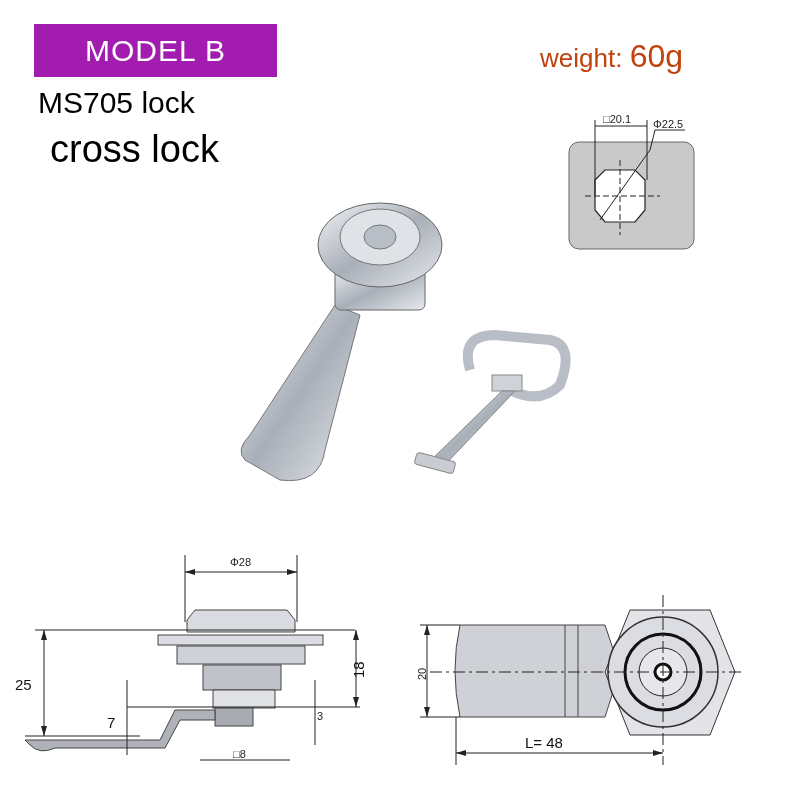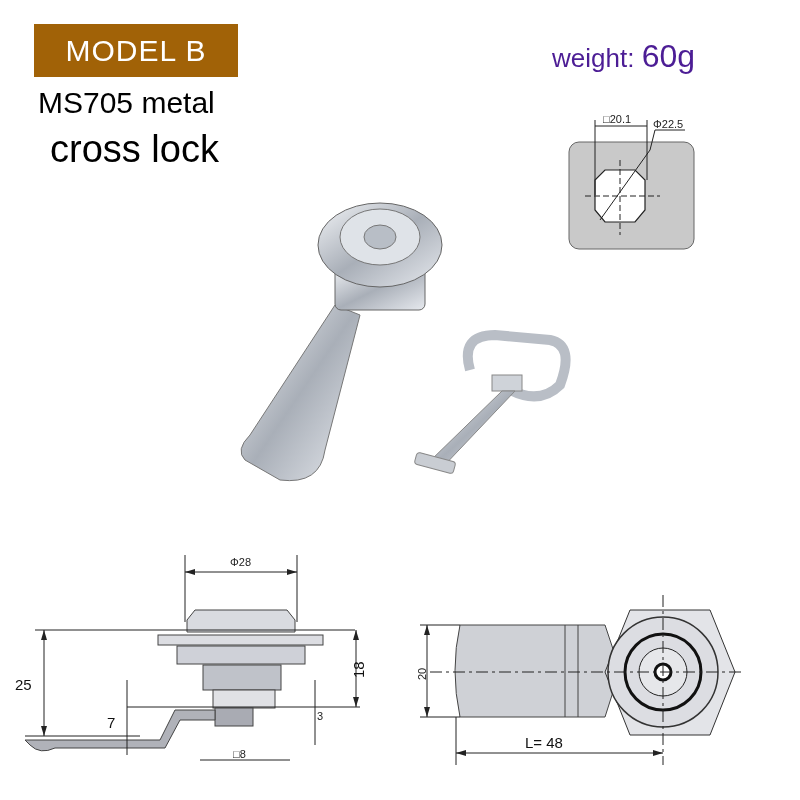--- a/index.html
+++ b/index.html
@@ -1,32 +1,32 @@
 <!DOCTYPE html>
 <html><head>
 <meta charset="utf-8">
 <style>
   html,body{margin:0;padding:0;background:#fff;}
   body{width:800px;height:800px;position:relative;overflow:hidden;font-family:"Liberation Sans",sans-serif;}
-  .badge{position:absolute;left:34px;top:24px;width:204px;height:53px;background:#a16207;color:#fff;font-size:30px;display:flex;align-items:center;justify-content:center;letter-spacing:1px;}
+  .badge{position:absolute;left:34px;top:24px;width:243px;height:53px;background:#a21caf;color:#fff;font-size:30px;display:flex;align-items:center;justify-content:center;letter-spacing:1px;}
   .title1{position:absolute;left:38px;top:86px;font-size:30px;color:#000;}
   .title2{position:absolute;left:50px;top:128px;font-size:38px;color:#000;}
-  .weight{position:absolute;left:552px;top:38px;font-size:26px;color:#4c1d95;}
+  .weight{position:absolute;left:540px;top:38px;font-size:26px;color:#c2410c;}
   .weight .val{font-size:32px;}
   svg{position:absolute;}
   .dim{font-size:11px;fill:#222;font-family:"Liberation Sans",sans-serif;}
   .dimbig{font-size:15px;fill:#111;font-family:"Liberation Sans",sans-serif;}
 </style>
 </head>
 <body>
 
 <div class="badge">
     <span>MODEL B</span>
   </div>
-<div class="title1">MS705 metal</div>
+<div class="title1">MS705 lock</div>
 <div class="title2">cross lock</div>
 <div class="weight"><span>weight:</span> <span class="val">60g</span></div>
 
 <svg style="left:560px;top:110px" width="150" height="145" viewBox="0 0 150 145">
   <rect x="9" y="32" width="125" height="107" rx="10" fill="#c9c9c9" stroke="#666" stroke-width="1"></rect>
   <polygon points="45,60 75,60 85,70 85,100 75,112 45,112 35,100 35,70" fill="#fff" stroke="#222" stroke-width="1.2"></polygon>
   <line x1="35" y1="10" x2="35" y2="85" stroke="#222"></line>
   <line x1="87" y1="10" x2="87" y2="70" stroke="#222"></line>
   <line x1="35" y1="16" x2="87" y2="16" stroke="#222"></line>
   <line x1="60" y1="50" x2="60" y2="125" stroke="#222" stroke-dasharray="6,3"></line>

